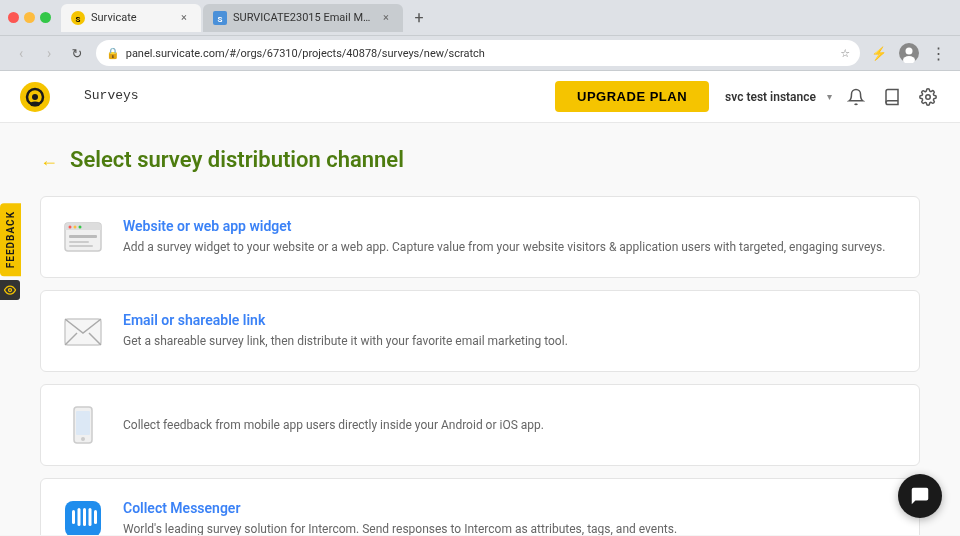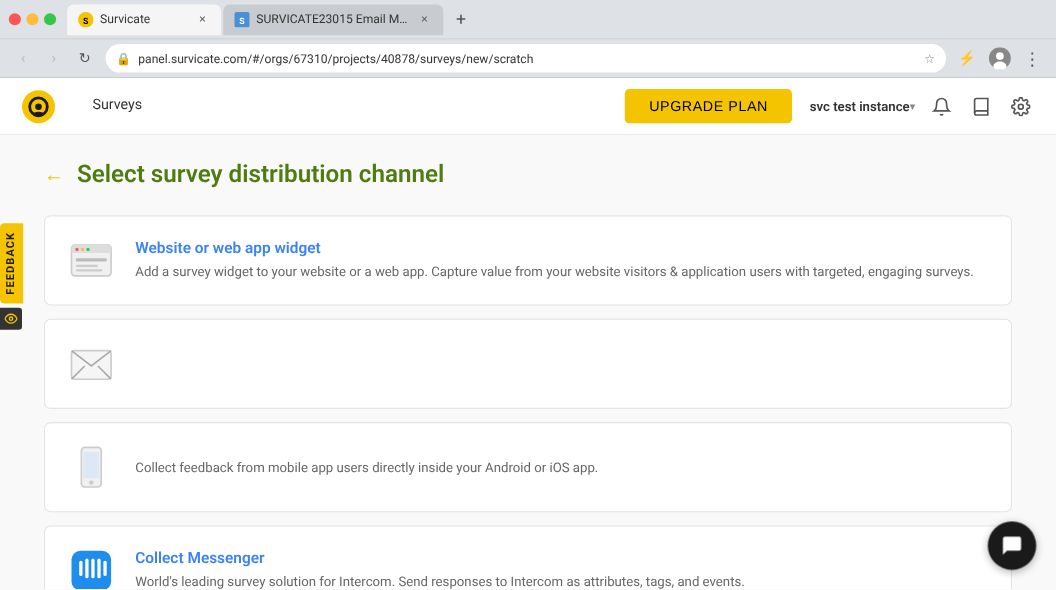--- a/index.html
+++ b/index.html
@@ -35,23 +35,23 @@
     .browser-action-btn { width: 26px; height: 26px; display: flex; align-items: center; justify-content: center; color: #555; border-radius: 4px; cursor: pointer; }
 
     
     .app-wrapper { background: #fff; height: 464px; display: flex; flex-direction: column; }
 
     
     .top-nav { height: 52px; background: #fff; border-bottom: 1px solid #e8e8e8; display: flex; align-items: center; padding: 0 16px; gap: 0; }
     .logo { width: 38px; height: 38px; display: flex; align-items: center; justify-content: center; margin-right: 16px; }
     .logo svg { width: 32px; height: 32px; }
     .nav-links { display: flex; align-items: center; gap: 0; flex: 1; }
-    .nav-link { padding: 0 14px; height: 52px; display: flex; align-items: center; font-size: 13px; color: #333; cursor: pointer; border-bottom: 2px solid transparent; }
-    .upgrade-btn { background: #f5c400; color: #000; font-weight: 400; font-size: 13px; padding: 8px 22px; border: none; border-radius: 4px; cursor: pointer; letter-spacing: 0.5px; }
-    .account-section { display: flex; align-items: center; gap: 0; margin-left: 16px; }
+    .nav-link { padding: 0 14px; height: 52px; display: flex; align-items: center; font-size: 13px; color: #333; cursor: pointer; border-bottom: 2px solid transparent; font-family: Liberation Mono, monospace; }
+    .upgrade-btn { background: #f5c400; color: #000; font-weight: 700; font-size: 13px; padding: 8px 22px; border: none; border-radius: 4px; cursor: pointer; letter-spacing: 0.5px; }
+    .account-section { display: flex; align-items: center; gap: 11px; margin-left: 16px; }
     .account-info { text-align: right; }
     .account-name { font-size: 12px; font-weight: 600; color: #333; }
     .account-sub { font-size: 11px; color: #666; }
     .account-chevron { color: #888; font-size: 10px; }
     .top-nav-icons { display: flex; gap: 4px; margin-left: 8px; }
     .nav-icon-btn { width: 32px; height: 32px; display: flex; align-items: center; justify-content: center; color: #555; cursor: pointer; border-radius: 4px; }
 
     
     .main-content { flex: 1; background: #f9f9f9; padding: 24px 40px; overflow-y: auto; position: relative; }
     .page-header { display: flex; align-items: center; gap: 12px; margin-bottom: 24px; }
@@ -215,20 +215,24 @@
 
       <div class="channel-card">
         <div class="card-icon">
           <svg width="44" height="44" viewBox="0 0 44 44">
             <rect x="4" y="10" width="36" height="26" rx="3" fill="#f5f5f5" stroke="#ccc" stroke-width="1.5"></rect>
             <polyline points="4,10 22,24 40,10" fill="none" stroke="#aaa" stroke-width="1.5"></polyline>
             <line x1="4" y1="36" x2="16" y2="24" stroke="#aaa" stroke-width="1.5"></line>
             <line x1="40" y1="36" x2="28" y2="24" stroke="#aaa" stroke-width="1.5"></line>
           </svg>
         </div>
+        <div class="card-text">
+          <div class="card-title">Email or shareable link</div>
+          <div class="card-desc">Get a shareable survey link, then distribute it with your favorite email marketing tool.</div>
+        </div>
       </div>
 
       <div class="channel-card">
         <div class="card-icon">
           <svg width="44" height="44" viewBox="0 0 44 44">
             <rect x="13" y="4" width="18" height="36" rx="3" fill="#f0f0f0" stroke="#ccc" stroke-width="1.5"></rect>
             <rect x="15" y="8" width="14" height="24" rx="1" fill="#dce8f5"></rect>
             <circle cx="22" cy="36" r="2" fill="#ccc"></circle>
           </svg>
         </div>

